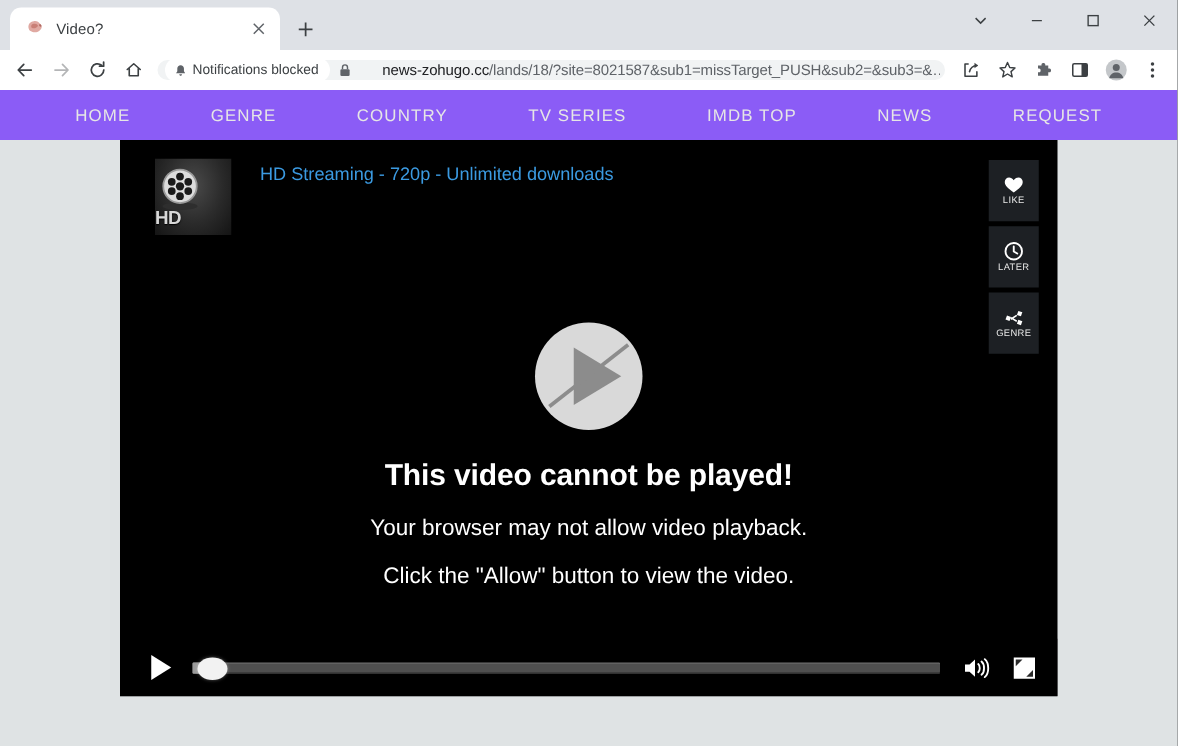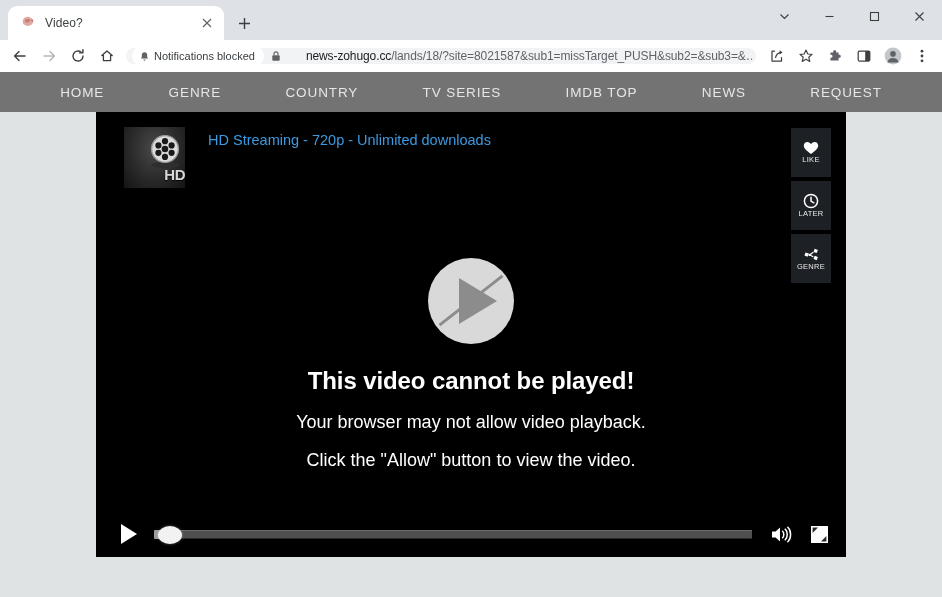--- a/index.html
+++ b/index.html
@@ -79,21 +79,21 @@
   }
   .url .host { color: #202124; }
   .tb-right { display: flex; align-items: center; gap: 1px; flex: 0 0 auto; }
 
   
   .viewport {
     flex: 1 1 auto; background: #dfe3e4; overflow: hidden;
     display: flex; flex-direction: column; position: relative;
   }
   .sitenav {
-    height: 40px; flex: 0 0 40px; background: #737373;
+    height: 40px; flex: 0 0 40px; background: #8b5cf6;
     display: flex; align-items: center; justify-content: space-around;
     padding: 0 28px;
   }
   .navitem {
     color: #e6e6e6; font-size: 13.5px; letter-spacing: .9px;
     white-space: nowrap; font-family: "Liberation Sans", sans-serif;
   }
 
   .pagebody {
     flex: 1 1 auto; position: relative; background: #dfe3e4;
@@ -104,21 +104,21 @@
     position: absolute; left: 96px; top: 0px; width: 750px; height: 445px;
     background: #000000; overflow: hidden;
   }
   .player-top {
     position: absolute; top: 0; left: 0; right: 0; height: 96px;
     display: flex; align-items: flex-start; padding: 15px 0 0 28px;
   }
   .thumb {
     width: 61px; height: 61px; flex: 0 0 61px; position: relative;
     background: radial-gradient(ellipse at 50% 35%, #4a4a4a 0%, #2a2a2a 55%, #141414 100%);
-    display: flex; flex-direction: column; align-items: flex-end;
+    display: flex; flex-direction: column; align-items: flex-start;
     justify-content: center; overflow: hidden;
   }
   .thumb .hd {
     font-size: 15px; font-weight: bold; color: #d8d8d8;
     font-family: "Liberation Sans", sans-serif; line-height: 1;
     letter-spacing: -.5px; margin-top: 1px;
     text-shadow: 0 1px 1px #000;
   }
   .vid-title {
     color: #3b9ae1; font-size: 14.5px; margin-left: 23px; margin-top: 5px;

